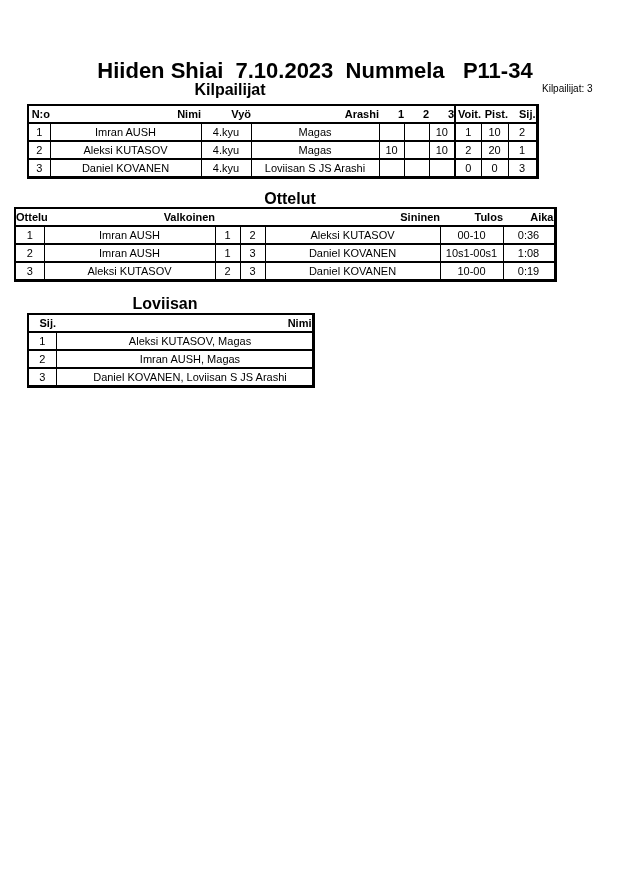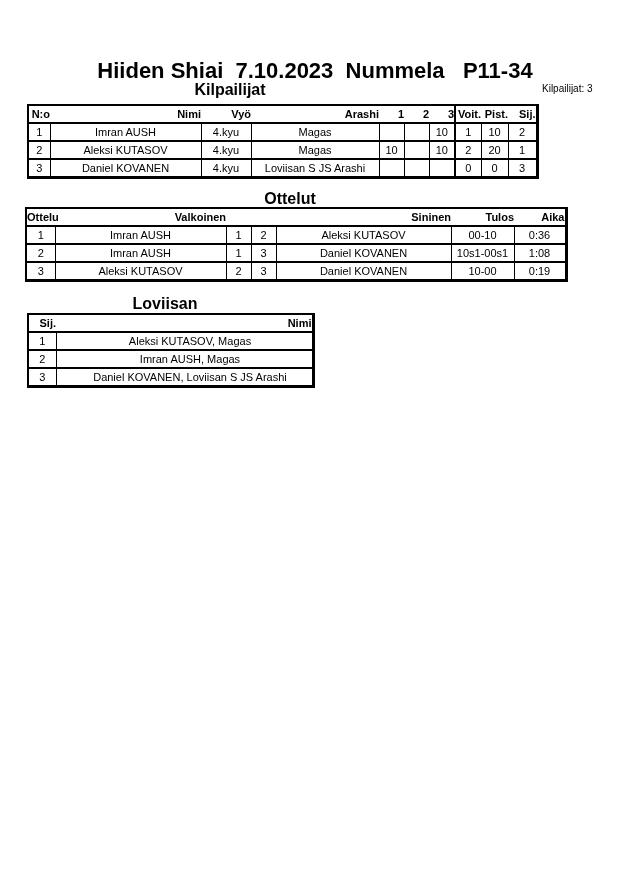--- a/index.html
+++ b/index.html
@@ -53,21 +53,21 @@
     border-collapse: collapse;
     table-layout: fixed;
     font-size: 11px;
     line-height: 1;
     border: 2px solid #000;
     border-right-width: 3px;
     border-bottom-width: 3px;
     background: #fff;
   }
   .t1 { left: 27px; top: 90px;  width: 509px; }
-  .t2 { left: 25px; top: 193px; width: 540px; }
+  .t2 { left: 14px; top: 193px; width: 540px; }
   .t3 { left: 27px; top: 299px; width: 285px; }
   table.t th {
     font-weight: bold;
     height: 16px;
     padding: 0;
     border: 0;
     border-bottom: 2px solid #000;
     text-align: right;
     white-space: nowrap;
     overflow: visible;

